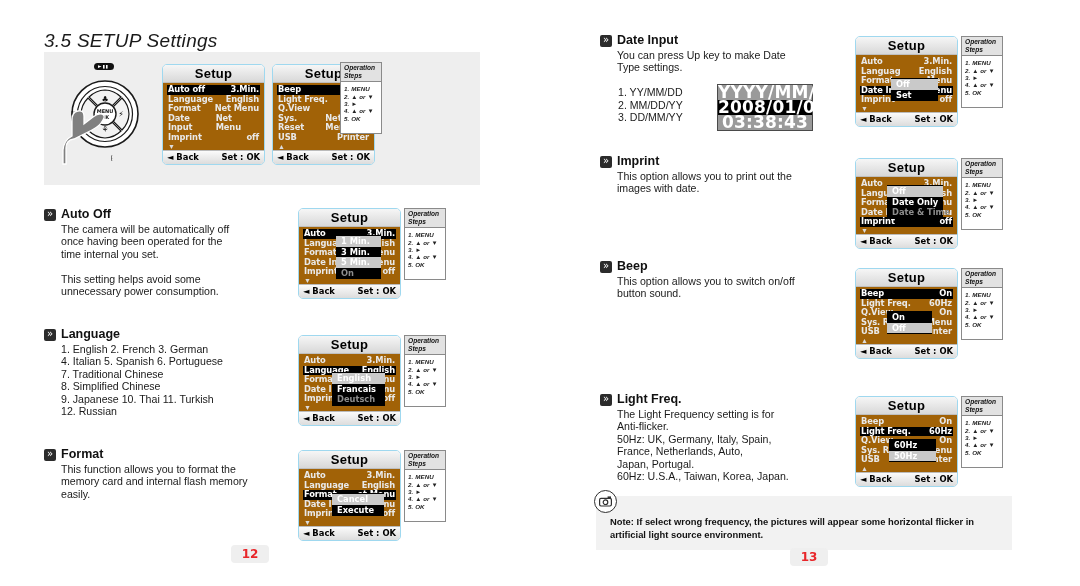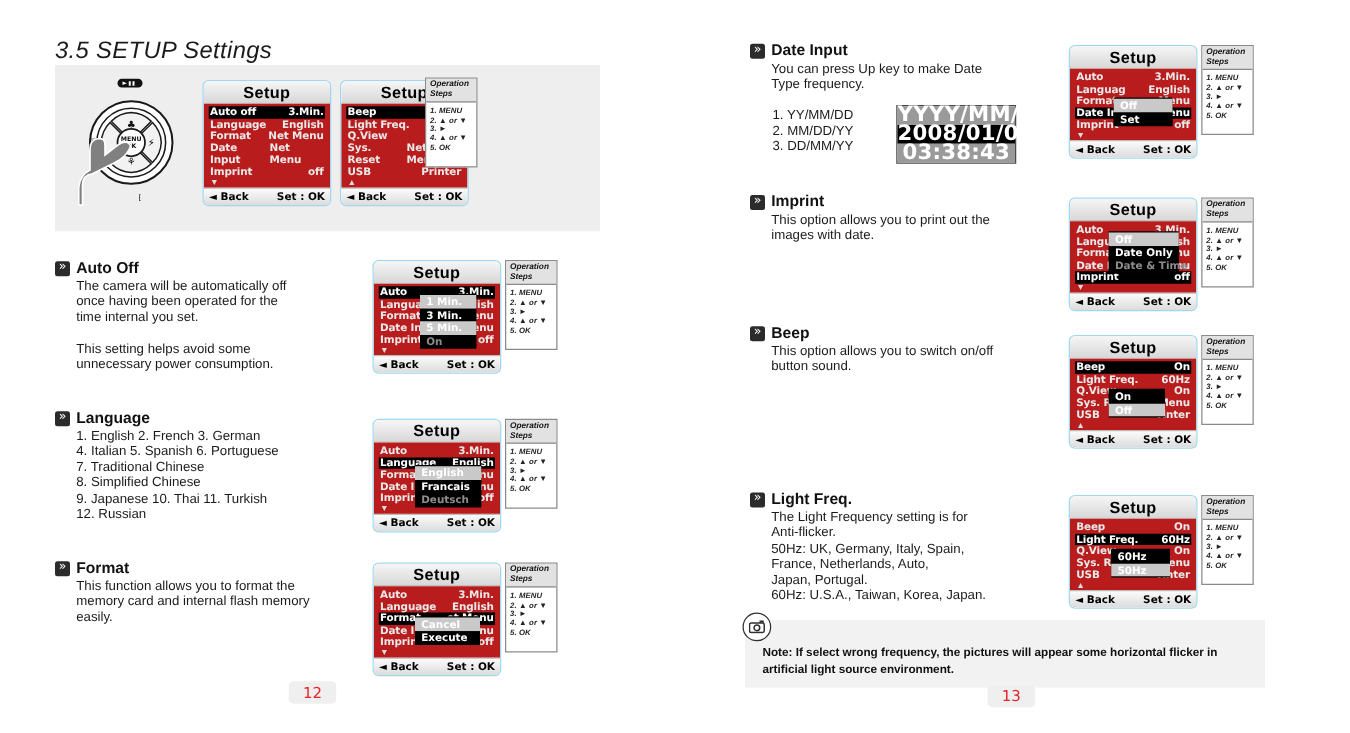--- a/index.html
+++ b/index.html
@@ -87,21 +87,21 @@
   }
   .lcd-title {
     height: 17px;
     background: linear-gradient(#f6f6f6, #d8d8d8);
     border-bottom: 1px solid #bfbfbf;
     display: flex; align-items: center; justify-content: center;
     font-size: 13px; font-weight: bold; color: #000;
     letter-spacing: .3px;
   }
   .lcd-list {
-    background: #b91c1c;
+    background: #a16207;
     padding: 2px 4px 0 4px;
     position: relative;
   }
   .lcd-row {
     display: flex; justify-content: space-between;
     font-size: 8.3px; font-weight: bold;
     color: #e9e9e9;
     line-height: 9.6px;
     padding: 0 1px;
     letter-spacing: -.1px;
@@ -201,21 +201,21 @@
   }
   .cam-icon svg { display: block; }
 
   
   .pagenum {
     position: absolute;
     background: #efefef;
     border-radius: 4px;
     width: 38px; height: 18px;
     display: flex; align-items: center; justify-content: center;
-    font-size: 12px; font-weight: normal;
+    font-size: 12px; font-weight: bold;
     color: #e8262a;
     font-family: "DejaVu Sans", sans-serif;
   }
 </style>
 </head>
 <body>
 
 <div id="page">
 
   <div class="spread page-left">
@@ -528,21 +528,21 @@
   </div>
 
   <div class="spread page-right">
 
     <div class="item" style="left:60px; top:34px; width:260px;">
       <div class="bullet-row">
         <span class="bullet"></span>
         <span class="item-title">Date Input</span>
       </div>
       <div class="item-body">You can press Up key to make Date
-Type frequency.</div>
+Type settings.</div>
     </div>
     <div style="position:absolute; left:78px; top:86px;" class="note-list">
       <div style="font-size:10.6px; line-height:12.6px;">1. YY/MM/DD</div>
       <div style="font-size:10.6px; line-height:12.6px;">2. MM/DD/YY</div>
       <div style="font-size:10.6px; line-height:12.6px;">3. DD/MM/YY</div>
     </div>
     <div class="datebox" style="left:177px; top:84px;">
       <div class="date-line gray">YYYY/MM/DD</div>
       <div class="date-line black">2008/01/01</div>
       <div class="date-line gray">03:38:43</div>

